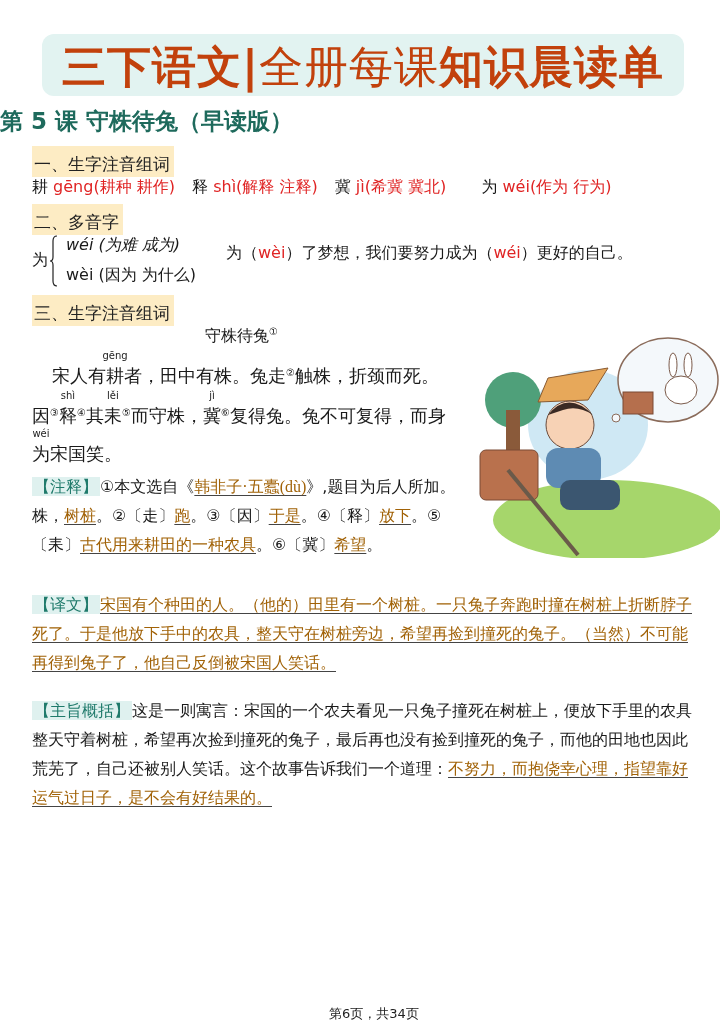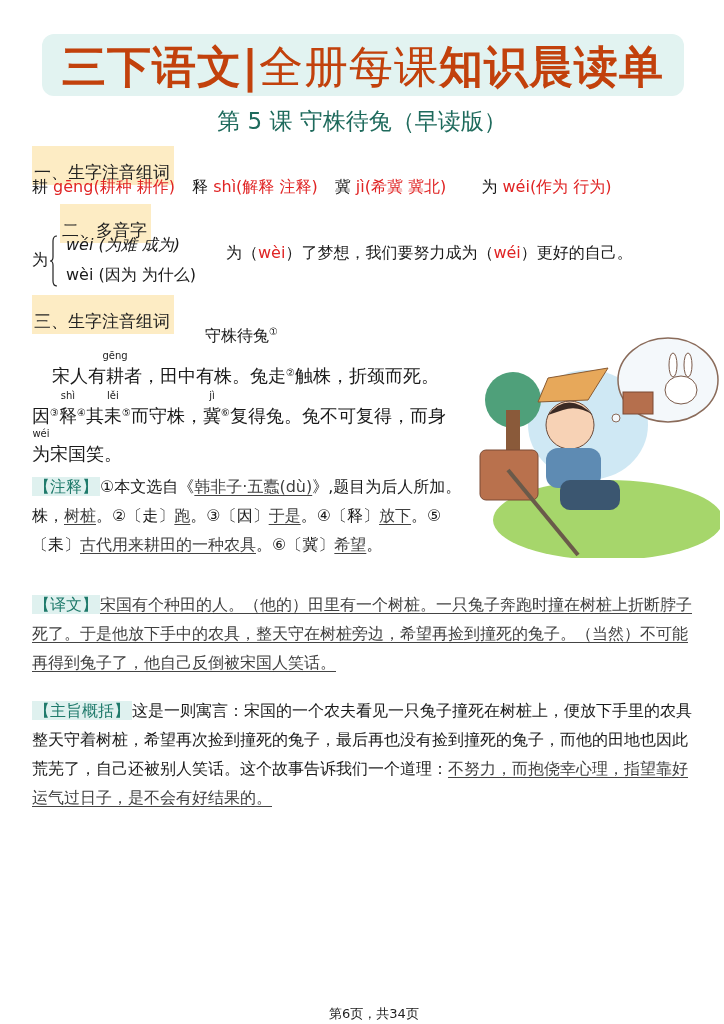--- a/index.html
+++ b/index.html
@@ -3,63 +3,63 @@
 <meta charset="utf-8">
 <style>
   html, body { margin: 0; padding: 0; background: #ffffff; }
   body { width: 724px; height: 1024px; position: relative; overflow: hidden;
          font-family: "DejaVu Sans", "Liberation Sans", sans-serif; color: #1a1a1a; }
   .title-banner { position: absolute; left: 42px; top: 34px; width: 642px; height: 62px;
                   background: #e2f3f1; border-radius: 12px; }
   .title-text { position: absolute; left: 0; right: 0; top: 4px; text-align: center;
                 font-size: 44px; font-weight: bold; color: #c2410c; letter-spacing: 1px; white-space: nowrap; }
   .title-text .thin { font-weight: normal; }
-  .lesson-title { position: absolute; left: 0; right: 0; top: 106px; text-align: center;
-                  font-size: 23px; font-weight: normal; color: #1e6a5c; }
+  .lesson-title { position: absolute; left: 0; right: 0; top: 106px; 
+                  font-size: 23px; font-weight: bold; color: #1e6a5c; }
   .section-head { position: absolute; left: 32px; background: #fdecc4; font-size: 17px;
-                  padding: 15px 4px 1px 2px; color: #222; }
+                  padding: 7px 4px 1px 2px; color: #222; }
   .row { position: absolute; left: 32px; font-size: 16px; white-space: nowrap; }
   .red { color: #e02424; }
   .gap { display: inline-block; width: 12px; }
   .poly-wrap { position: absolute; left: 32px; top: 232px; height: 58px; width: 200px; }
   .poly-char { position: absolute; left: 0; top: 18px; font-size: 16px; }
   .brace { position: absolute; left: 18px; top: 3px; width: 8px; height: 52px; }
   .poly-line { position: absolute; left: 34px; font-size: 16px; white-space: nowrap; }
   .poly-sentence { position: absolute; left: 226px; top: 243px; font-size: 16px; white-space: nowrap; }
   .poem-title { position: absolute; left: 205px; top: 326px; font-size: 16px; }
   sup.n { font-size: 10px; vertical-align: 6px; }
   .poem { position: absolute; left: 32px; font-size: 18px; white-space: nowrap; }
   .ruby { position: relative; display: inline-block; }
   .ruby .py { position: absolute; left: 50%; transform: translateX(-50%); top: -14px;
               font-size: 10px; color: #222; white-space: nowrap; }
   .note { position: absolute; left: 32px; width: 430px; font-size: 16px; line-height: 29px; }
   .wide { width: 670px; }
   .tag { background: #dff1ef; color: #1f7a6b; padding: 0 2px; }
-  .ul { color: #404040; text-decoration: underline; text-decoration-color: #444; text-underline-offset: 3px; }
+  .ul { color: #a16207; text-decoration: underline; text-decoration-color: #444; text-underline-offset: 3px; font-family: Liberation Serif, serif; }
   .illustration { position: absolute; left: 468px; top: 330px; width: 252px; height: 228px; }
   .footer { position: absolute; left: 0; right: 0; top: 1005px; text-align: center; font-size: 13px; color: #222; margin-left: 24px; }
 </style>
 </head>
 <body>
 
 <div class="title-banner">
   <div class="title-text"><span>三下语文</span><span>|</span><span class="thin">全册每课</span><span>知识晨读单</span></div>
 </div>
 
 <div class="lesson-title">第 5 课  守株待兔（早读版）</div>
 
 <div class="section-head" style="top:146px;">一、生字注音组词</div>
 <div class="row" style="top:177px;">
   <span><span>耕</span> <span class="red">gēng</span><span class="red">(耕种  耕作)</span></span><span class="gap"></span>
   <span><span>释</span> <span class="red">shì</span><span class="red">(解释  注释)</span></span><span class="gap"></span>
   <span><span>冀</span> <span class="red">jì</span><span class="red">(希冀  冀北)</span></span><span class="gap" style="width:30px;"></span>
   <span><span>为</span> <span class="red">wéi</span><span class="red">(作为  行为)</span></span>
 </div>
 
-<div class="section-head" style="top:204px;margin-left:28px;">二、多音字</div>
+<div class="section-head" style="top:204px;">二、多音字</div>
 <div class="poly-wrap">
   <span class="poly-char">为</span>
   <svg class="brace" viewBox="0 0 8 52">
     <path d="M7 1 Q3 1 3 6 L3 22 Q3 26 0 26 Q3 26 3 30 L3 46 Q3 51 7 51" fill="none" stroke="#222" stroke-width="1.2"></path>
   </svg>
   <div class="poly-line" style="top:3px;font-style:italic;"><span>wéi</span> <span>(为难  成为)</span></div>
   <div class="poly-line" style="top:33px;"><span>wèi</span> <span>(因为  为什么)</span></div>
 </div>
 <div class="poly-sentence"><span>为（</span><span class="red">wèi</span><span>）了梦想，我们要努力成为（</span><span class="red">wéi</span><span>）更好的自己。</span></div>
 

